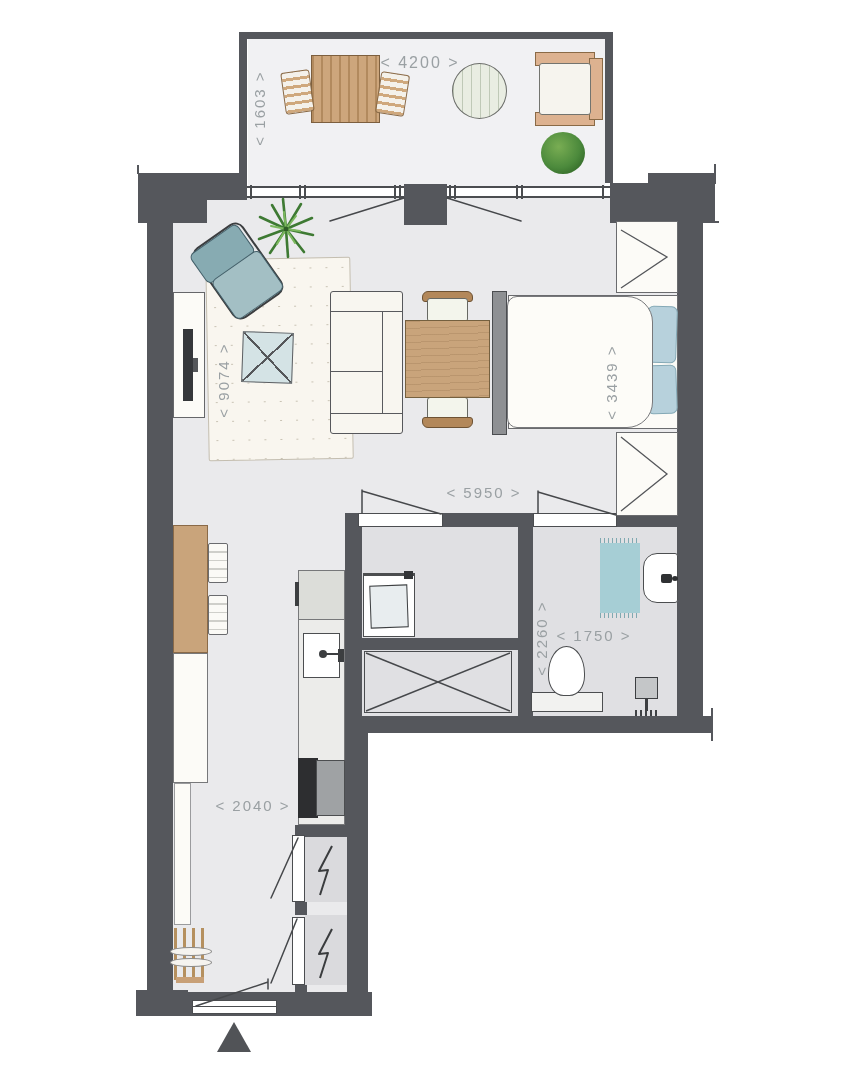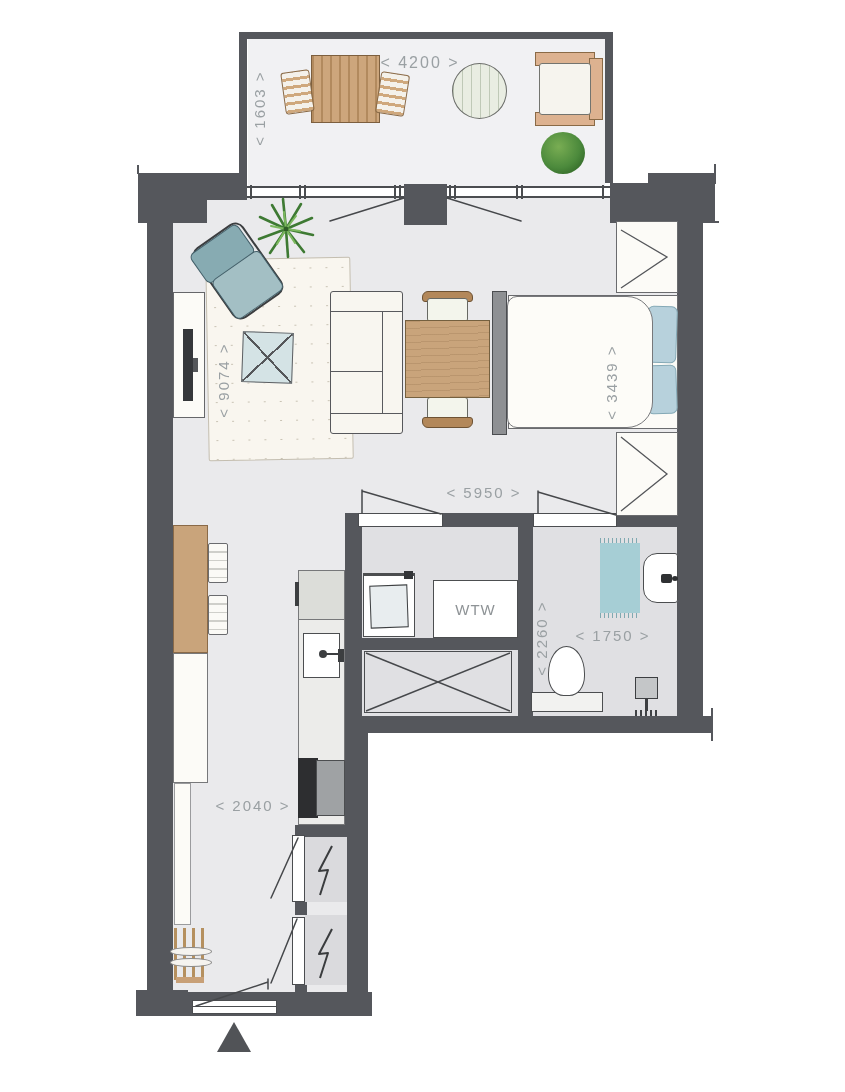--- a/index.html
+++ b/index.html
@@ -149,21 +149,20 @@
   <div class="wh" style="left:174px;top:783px;width:17px;height:142px;border-color:#9a9b9d"></div>
 
   <div class="a" style="left:174px;top:928px;width:36px;height:52px;background:repeating-linear-gradient(90deg,#b5905f 0 2.5px,transparent 2.5px 9px)"></div>
   <div class="a" style="left:170px;top:947px;width:42px;height:9px;background:#f5f3ef;border:1px solid #8a8a8a;border-radius:50%"></div>
   <div class="a" style="left:170px;top:958px;width:42px;height:9px;background:#f5f3ef;border:1px solid #8a8a8a;border-radius:50%"></div>
   <div class="a" style="left:176px;top:977px;width:28px;height:6px;background:#c8a077"></div>
 
   <div class="a" style="left:363px;top:573px;width:52px;height:64px;background:#fff;border:1.4px solid #4c4e50;border-top-width:3px"></div>
   <div class="a" style="left:404px;top:571px;width:9px;height:8px;background:#333538"></div>
   <div class="a" style="left:370px;top:585px;width:38px;height:43px;background:#e8edef;border:1.5px solid #3e4042;transform:rotate(-2deg)"></div>
-  <div class="wtw a" style="left:433px;top:580px;width:85px;height:58px;background:#fff;border:1.4px solid #4c4e50">WTW</div>
   <div class="a" style="left:364px;top:651px;width:148px;height:62px;border:1.5px solid #4b4d50"></div>
 
   <div class="a" style="left:600px;top:538px;width:40px;height:5px;background:repeating-linear-gradient(90deg,#7fa9b1 0 1.5px,transparent 1.5px 4px)"></div>
   <div class="a" style="left:600px;top:543px;width:40px;height:70px;background:#a6ced5"></div>
   <div class="a" style="left:600px;top:613px;width:40px;height:5px;background:repeating-linear-gradient(90deg,#7fa9b1 0 1.5px,transparent 1.5px 4px)"></div>
   <div class="a" style="left:643px;top:553px;width:35px;height:50px;background:#fff;border:1.5px solid #4c4e50;border-radius:14px 3px 3px 14px"></div>
   <div class="a" style="left:661px;top:574px;width:11px;height:9px;background:#2f3133;border-radius:2px"></div>
   <div class="a" style="left:672px;top:576px;width:6px;height:5px;background:#2f3133;border-radius:50%"></div>
   <div class="a" style="left:531px;top:692px;width:72px;height:20px;background:#f2f2f0;border:1.4px solid #4c4e50"></div>
   <div class="a" style="left:548px;top:646px;width:37px;height:50px;background:#fff;border:1.5px solid #4c4e50;border-radius:50% 50% 42% 42%/55% 55% 40% 40%"></div>
@@ -217,18 +216,18 @@
       <circle cx="286" cy="229" r="2.5" fill="#2e5d26" stroke="none"></circle>
     </g>
   </svg>
 
   <div class="dim" style="left:370px;top:55px;width:100px;font-size:16px">&lt; 4200 &gt;</div>
   <div class="dim v" style="left:215px;top:100px;width:90px">&lt; 1603 &gt;</div>
   <div class="dim v" style="left:179px;top:372px;width:90px">&lt; 9074 &gt;</div>
   <div class="dim v" style="left:567px;top:374px;width:90px">&lt; 3439 &gt;</div>
   <div class="dim" style="left:434px;top:485px;width:100px">&lt; 5950 &gt;</div>
   <div class="dim v" style="left:497px;top:630px;width:90px">&lt; 2260 &gt;</div>
-  <div class="dim" style="left:565px;top:628px;width:96px">&lt; 1750 &gt;</div>
+  <div class="dim" style="left:546px;top:628px;width:96px">&lt; 1750 &gt;</div>
   <div class="dim" style="left:203px;top:798px;width:100px">&lt; 2040 &gt;</div>
 
   <div class="a" style="left:217px;top:1022px;width:0;height:0;border-left:17px solid transparent;border-right:17px solid transparent;border-bottom:30px solid #515357"></div>
 
 </div>
 
 </body></html>

